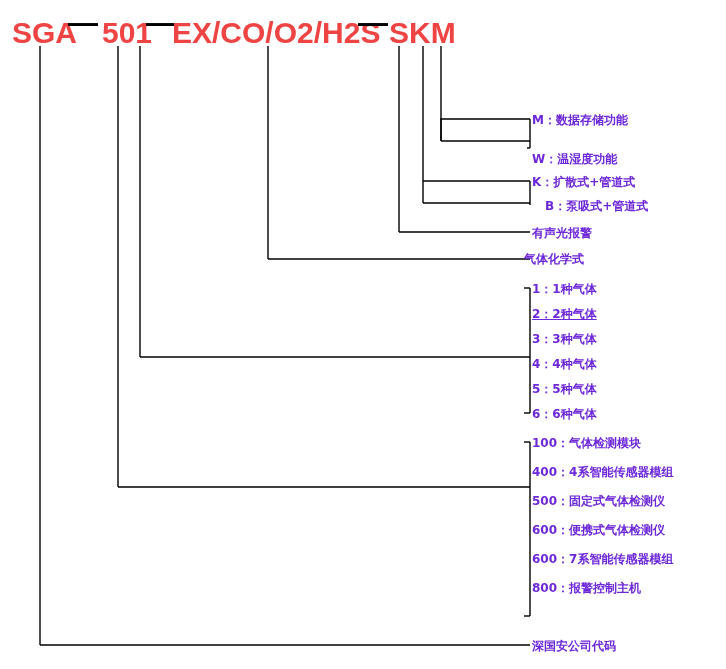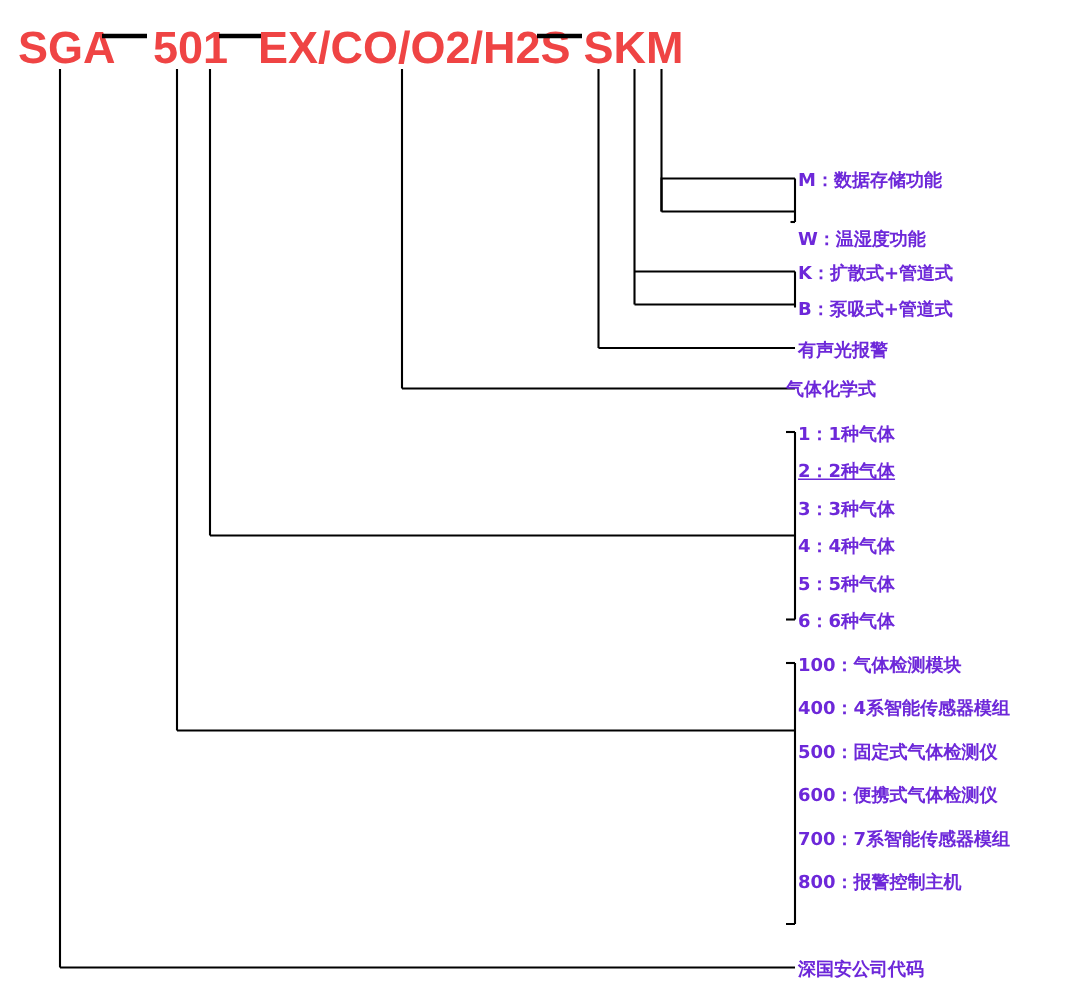--- a/index.html
+++ b/index.html
@@ -117,35 +117,35 @@
     <line x1="524" y1="616" x2="530" y2="616"></line>
 
     <line x1="40" y1="46" x2="40" y2="645"></line>
     <line x1="40" y1="645" x2="530" y2="645"></line>
   </svg>
 
   <div class="label" style="left:532px; top:112px;">M：数据存储功能</div>
   <div class="label" style="left:532px; top:141px;margin-top:10px;">W：温湿度功能</div>
 
   <div class="label" style="left:532px; top:174px;">K：扩散式+管道式</div>
-  <div class="label" style="left:532px; top:198px;text-align:right;">B：泵吸式+管道式</div>
+  <div class="label" style="left:545px; top:198px;text-align:right;">B：泵吸式+管道式</div>
 
   <div class="label" style="left:532px; top:225px;">有声光报警</div>
 
   <div class="label" style="left:524px; top:252px;font-family:Liberation Mono, monospace;">气体化学式</div>
 
   <div class="label" style="left:532px; top:281px;">1：1种气体</div>
   <div class="label" style="left:532px; top:306px;text-decoration:underline;">2：2种气体</div>
   <div class="label" style="left:532px; top:331px;">3：3种气体</div>
   <div class="label" style="left:532px; top:356px;text-align:right;">4：4种气体</div>
   <div class="label" style="left:532px; top:381px;">5：5种气体</div>
   <div class="label" style="left:532px; top:406px;">6：6种气体</div>
 
   <div class="label" style="left:532px; top:435px;">100：气体检测模块</div>
   <div class="label" style="left:532px; top:464px;">400：4系智能传感器模组</div>
   <div class="label" style="left:532px; top:493px;">500：固定式气体检测仪</div>
   <div class="label" style="left:532px; top:522px;">600：便携式气体检测仪</div>
-  <div class="label" style="left:532px; top:551px;">700：7系智能传感器模组</div>
+  <div class="label" style="left:532px; top:551px;">600：7系智能传感器模组</div>
   <div class="label" style="left:532px; top:580px;">800：报警控制主机</div>
 
   <div class="label" style="left:532px; top:638px;">深国安公司代码</div>
 
 </div>
 
 </body></html>

